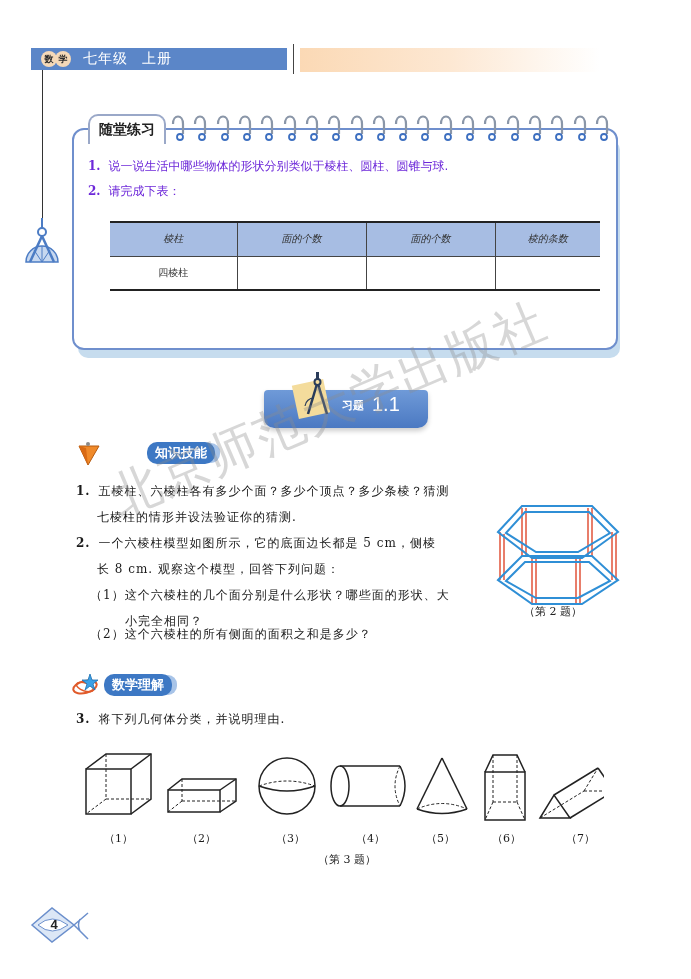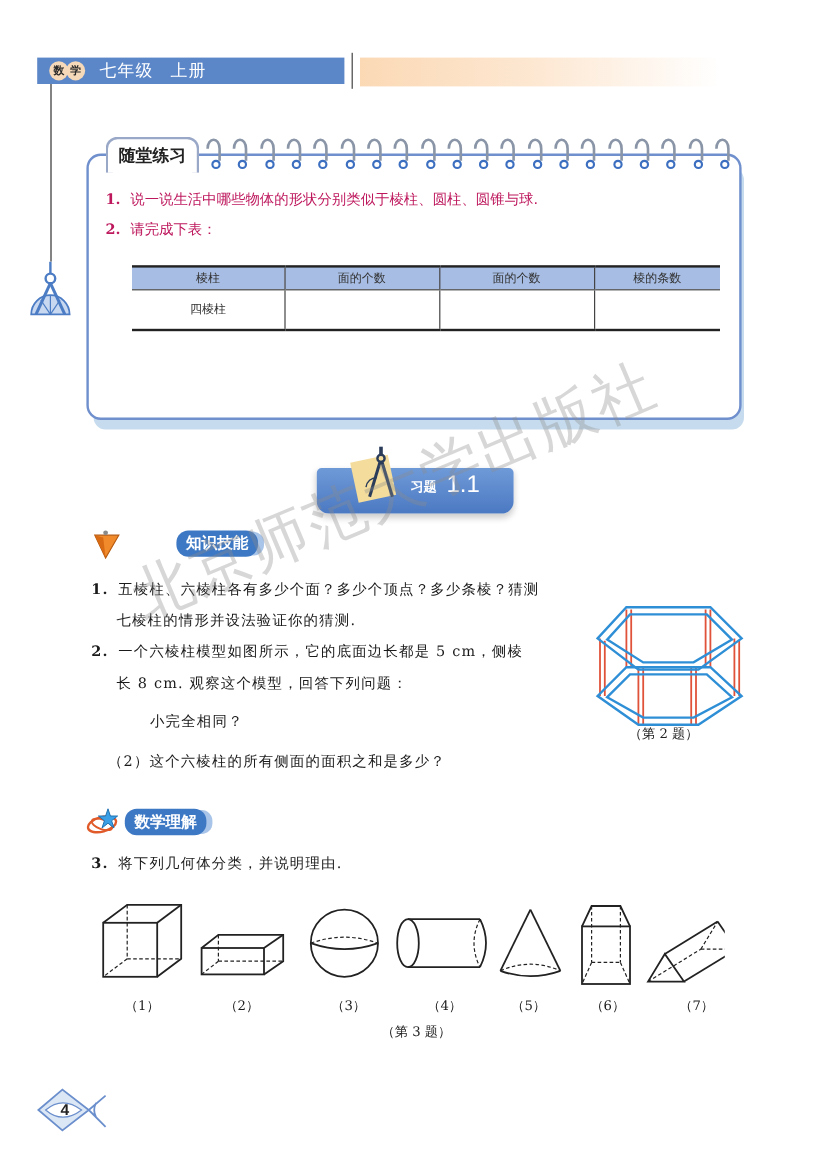--- a/index.html
+++ b/index.html
@@ -16,25 +16,25 @@
     .hdr-grad { position: absolute; left: 300px; top: 48px; width: 300px; height: 24px; background: linear-gradient(to right, #fbd9b5 0%, #fde8d3 50%, #ffffff 100%); }
     .left-rule { position: absolute; left: 42px; top: 70px; width: 1px; height: 148px; background: #333; }
     .compass-icon { position: absolute; left: 22px; top: 218px; width: 40px; height: 46px; }
 
     
     .card-shadow { position: absolute; left: 78px; top: 140px; width: 542px; height: 218px; border-radius: 10px; background: #c6dcee; }
     .card { position: absolute; left: 72px; top: 128px; width: 546px; height: 222px; border: 2px solid #6f8fcd; border-radius: 12px; background: #fff; }
     .card-tab { position: absolute; left: 88px; top: 114px; width: 78px; height: 30px; border: 2px solid #9aa8c8; border-bottom: none; border-radius: 10px 10px 0 0; background: #fff; display: flex; align-items: center; justify-content: center; font-family: "DejaVu Sans", sans-serif; font-weight: bold; font-size: 14px; color: #222; z-index: 2; }
     .rings { position: absolute; left: 170px; top: 112px; width: 440px; height: 32px; display: flex; justify-content: space-between; z-index: 2; }
     .ring { width: 16px; height: 30px; }
-    .card-q { position: absolute; left: 88px; font-family: "DejaVu Sans", sans-serif; font-size: 12px; color: #be185d; }
+    .card-q { position: absolute; left: 88px; font-family: "DejaVu Sans", sans-serif; font-size: 12px; color: #6d28d9; }
     .card-q .num { font-weight: bold; font-family: "DejaVu Serif", serif; margin-right: 8px; }
 
     table.prism { position: absolute; left: 110px; top: 221px; width: 490px; border-collapse: collapse; font-family: "DejaVu Sans", sans-serif; font-size: 10px; color: #333; }
-    table.prism th { background: #a7bde3; font-weight: normal; height: 19px; border-top: 2px solid #222; border-bottom: 1px solid #444; }
+    table.prism th { background: #a7bde3; font-weight: normal; height: 34px; border-top: 2px solid #222; border-bottom: 1px solid #444; font-style: italic; }
     table.prism td { height: 34px; text-align: center; border-bottom: 1px solid #444; }
     table.prism tr:last-child td { border-bottom: 2px solid #222; }
     table.prism th + th, table.prism td + td { border-left: 1px solid #444; }
 
     
     .ex-banner { position: absolute; left: 264px; top: 390px; width: 164px; height: 38px; background: linear-gradient(#6f9ad8, #4b79c2); border-radius: 4px 4px 10px 10px; box-shadow: 0 3px 5px rgba(0,0,0,0.2); display: flex; align-items: center; }
     .ex-note { position: absolute; left: 295px; top: 382px; width: 32px; height: 34px; background: #f4dc9c; transform: rotate(-12deg); }
     .ex-compass { position: absolute; left: 302px; top: 372px; width: 30px; height: 46px; }
     .ex-label { position: absolute; left: 342px; top: 398px; color: #fff; font-family: "DejaVu Sans", sans-serif; font-size: 11px; font-weight: bold; }
     .ex-num { position: absolute; left: 372px; top: 393px; color: #fff; font-family: "Liberation Sans", sans-serif; font-size: 20px; }
@@ -224,20 +224,21 @@
 
 <div class="q" style="left:76px; top:481px; width:420px;">
   <div><span class="n">1.</span><span>五棱柱、六棱柱各有多少个面？多少个顶点？多少条棱？猜测</span></div>
   <div style="padding-left:21px; margin-top:6px;">七棱柱的情形并设法验证你的猜测.</div>
 </div>
 <div class="q" style="left:76px; top:533px; width:420px;">
   <div><span class="n">2.</span><span>一个六棱柱模型如图所示，它的底面边长都是 5 cm，侧棱</span></div>
   <div style="padding-left:21px; margin-top:6px;">长 8 cm. 观察这个模型，回答下列问题：</div>
 </div>
 <div class="q" style="left:90px; top:585px; width:400px;">
+  <div><span>（1）</span><span>这个六棱柱的几个面分别是什么形状？哪些面的形状、大</span></div>
   <div style="padding-left:35px; margin-top:6px;">小完全相同？</div>
 </div>
 <div class="q" style="left:90px; top:624px; width:400px;">
   <div><span>（2）</span><span>这个六棱柱的所有侧面的面积之和是多少？</span></div>
 </div>
 
 <svg class="hex-fig" viewBox="0 0 130 105">
   <g stroke="#e0533a" stroke-width="1.5">
     <line x1="8" y1="32" x2="8" y2="80"></line>
       <line x1="12" y1="34" x2="12" y2="80"></line>

